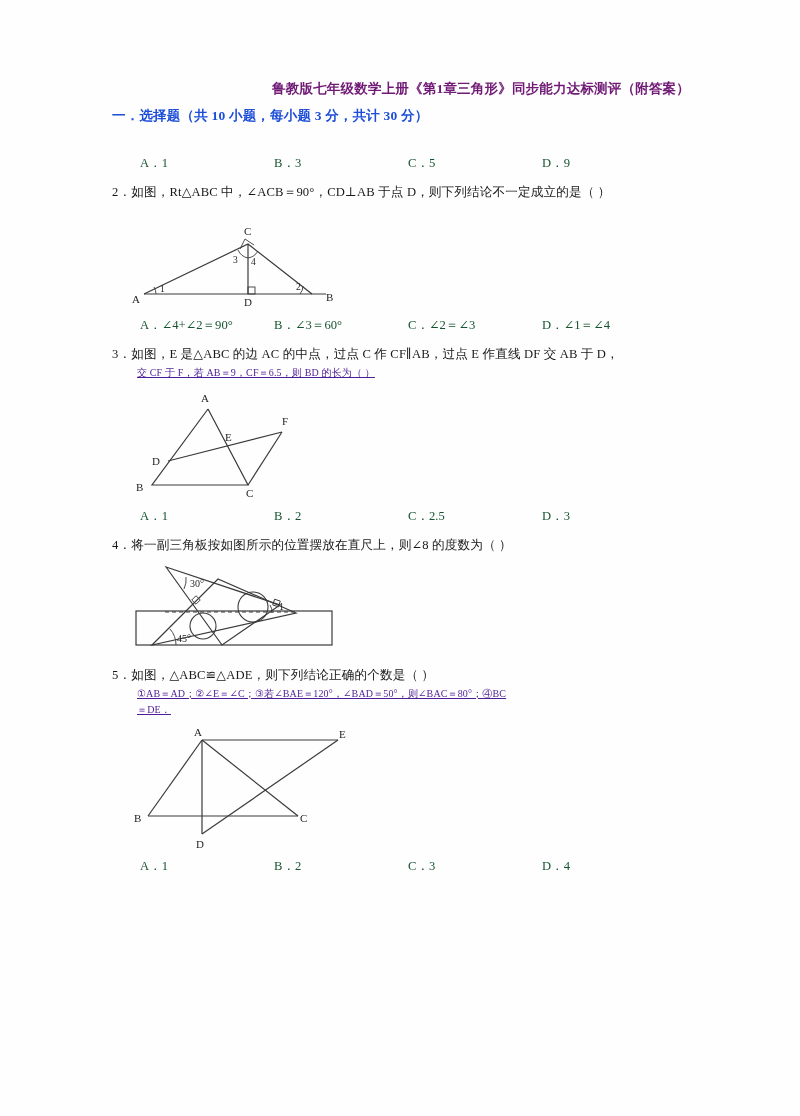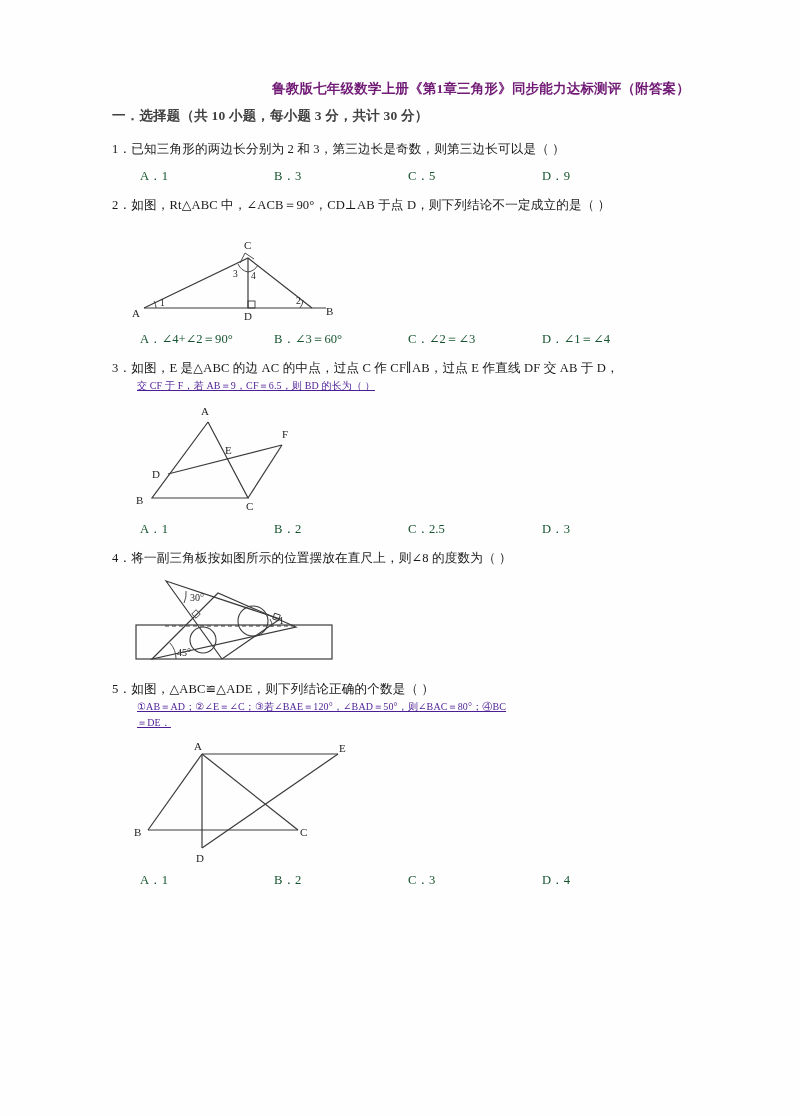--- a/index.html
+++ b/index.html
@@ -30,23 +30,23 @@
     font-size: 13.5px;
     font-weight: bold;
     text-align: right;
     letter-spacing: 0.2px;
     margin: 0 0 9px 0;
     color: #701a75;
   }
   .section-head {
     font-size: 13.5px;
     font-weight: bold;
-    margin: 0 0 14px 0;
+    margin: 0 0 30px 0;
     letter-spacing: 0.2px;
-    color: #404040;
+    color: #1d4ed8;
   }
   .q {
     margin-bottom: 3px;
   }
   .q-text {
     font-size: 12.6px;
     line-height: 1.62;
     letter-spacing: 0.15px;
     text-indent: 0;
     color: #181818;
@@ -94,23 +94,20 @@
 <body>
 
 <div class="page">
   <div class="content">
 
     <div class="doc-title">鲁教版七年级数学上册《第1章三角形》同步能力达标测评（附答案）</div>
 
     <div class="section-head">一．选择题（共 10 小题，每小题 3 分，共计 30 分）</div>
 
     <div class="q">
-      <div class="q-text">
-        <span class="num">1．</span><span>已知三角形的两边长分别为 2 和 3，第三边长是奇数，则第三边长可以是（      ）</span>
-      </div>
       <div class="options">
         <span class="opt">A．1</span>
         <span class="opt">B．3</span>
         <span class="opt">C．5</span>
         <span class="opt">D．9</span>
       </div>
     </div>
 
     <div class="q">
       <div class="q-text">

